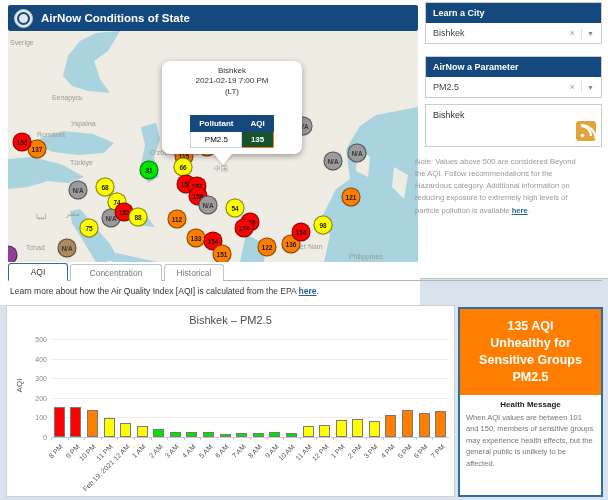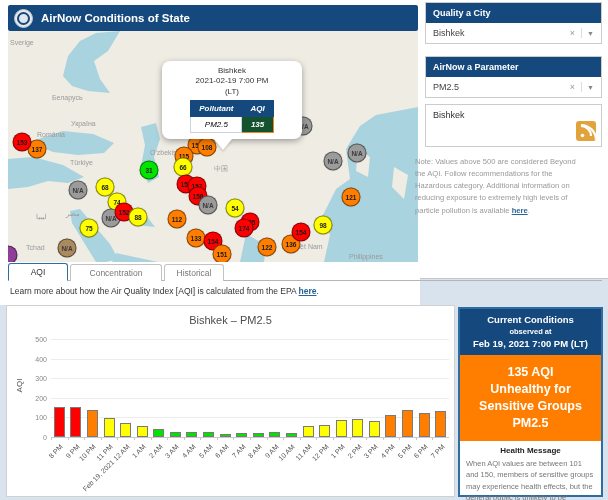--- a/index.html
+++ b/index.html
@@ -27,21 +27,21 @@
   .place-label { position:absolute; font-size:7px; color:#9a9a9a; white-space:nowrap; }
   .marker { position:absolute; width:19px; height:19px; border-radius:50%;
     border:1px solid rgba(0,0,0,0.45); transform:translate(-50%,-50%);
     display:flex; align-items:center; justify-content:center;
     font-size:6.5px; font-weight:bold; color:#1a1a1a; box-shadow:0 0 1px rgba(0,0,0,.3); cursor:pointer; }
 
   
   .popup { position:absolute; left:154px; top:30px; width:140px; background:#fff;
     border-radius:8px; box-shadow:0 2px 6px rgba(0,0,0,0.35); padding:5px 4px 6px; z-index:20; text-align:center; }
   .popup .line { font-size:8px; color:#333; line-height:1.3; }
-  .popup table { margin:3px auto 0; border-collapse:collapse;font-style:italic; }
+  .popup table { margin:18px auto 0; border-collapse:collapse; }
   .popup th { background:#15497e; color:#fff; font-size:8px; padding:3px 8px; border:1px solid #15497e; }
   .popup td { font-size:8px; padding:3px 8px; border:1px solid #c9d4e0; }
   .popup td.aqi-cell { background:#14532d; color:#fff; font-weight:bold; border-color:#f58220; }
   .popup-tail { position:absolute; left:52px; top:100%; width:0; height:0;
     border:9px solid transparent; border-top:11px solid #fff; border-bottom:none; filter:drop-shadow(0 2px 1px rgba(0,0,0,0.15)); }
 
   
   .panel { position:absolute; left:425px; width:177px; background:#fff; border:1px solid #cccccc; }
   .panel-header { background:#15497e; color:#fff; font-weight:bold; font-size:9px; padding:5px 7px; }
   .select-row { display:flex; align-items:center; padding:5px 7px; font-size:9px; color:#444; cursor:pointer; }
@@ -191,21 +191,21 @@
         <td>PM2.5</td>
         <td class="aqi-cell">135</td>
       </tr>
     </tbody>
       </table>
     <div class="popup-tail"></div>
   </div>
 </div>
 
 <div class="panel" style="top:2px;">
-  <div class="panel-header">Quality a City</div>
+  <div class="panel-header">Learn a City</div>
   <div class="select-row">
     <span class="val">Bishkek</span>
     <span class="clear">×</span>
     <span class="divider"></span>
     <span class="caret">▼</span>
   </div>
 </div>
 
 <div class="panel" style="top:56px;">
   <div class="panel-header">AirNow a Parameter</div>
@@ -329,25 +329,20 @@
       <div class="bar" style="left: 367.625px; height: 23.52px; background: rgb(255, 126, 0);"></div>
       <div class="xtick" style="left: 364.833px;"></div>
       <div class="xlabel" style="left: 263.125px;">6 PM</div>
       <div class="bar" style="left: 384.208px; height: 26.46px; background: rgb(255, 126, 0);"></div>
       <div class="xtick" style="left: 381.417px;"></div>
       <div class="xlabel" style="left: 279.708px;">7 PM</div>
     </div>
 </div>
 
 <div class="cc">
-  <div class="cc-header">
-    <div class="t1">Current Conditions</div>
-    <div class="t2">observed at</div>
-    <div class="t3">Feb 19, 2021 7:00 PM (LT)</div>
-  </div>
   <div class="cc-aqi">
     <div class="big">135 AQI</div>
     <div class="big">Unhealthy for Sensitive Groups</div>
     <div class="big">PM2.5</div>
   </div>
   <div class="cc-health">
     <div class="ht">Health Message</div>
     <div class="hb">When AQI values are between 101 and 150, members of sensitive groups may experience health effects, but the general public is unlikely to be affected.</div>
   </div>
 </div>

